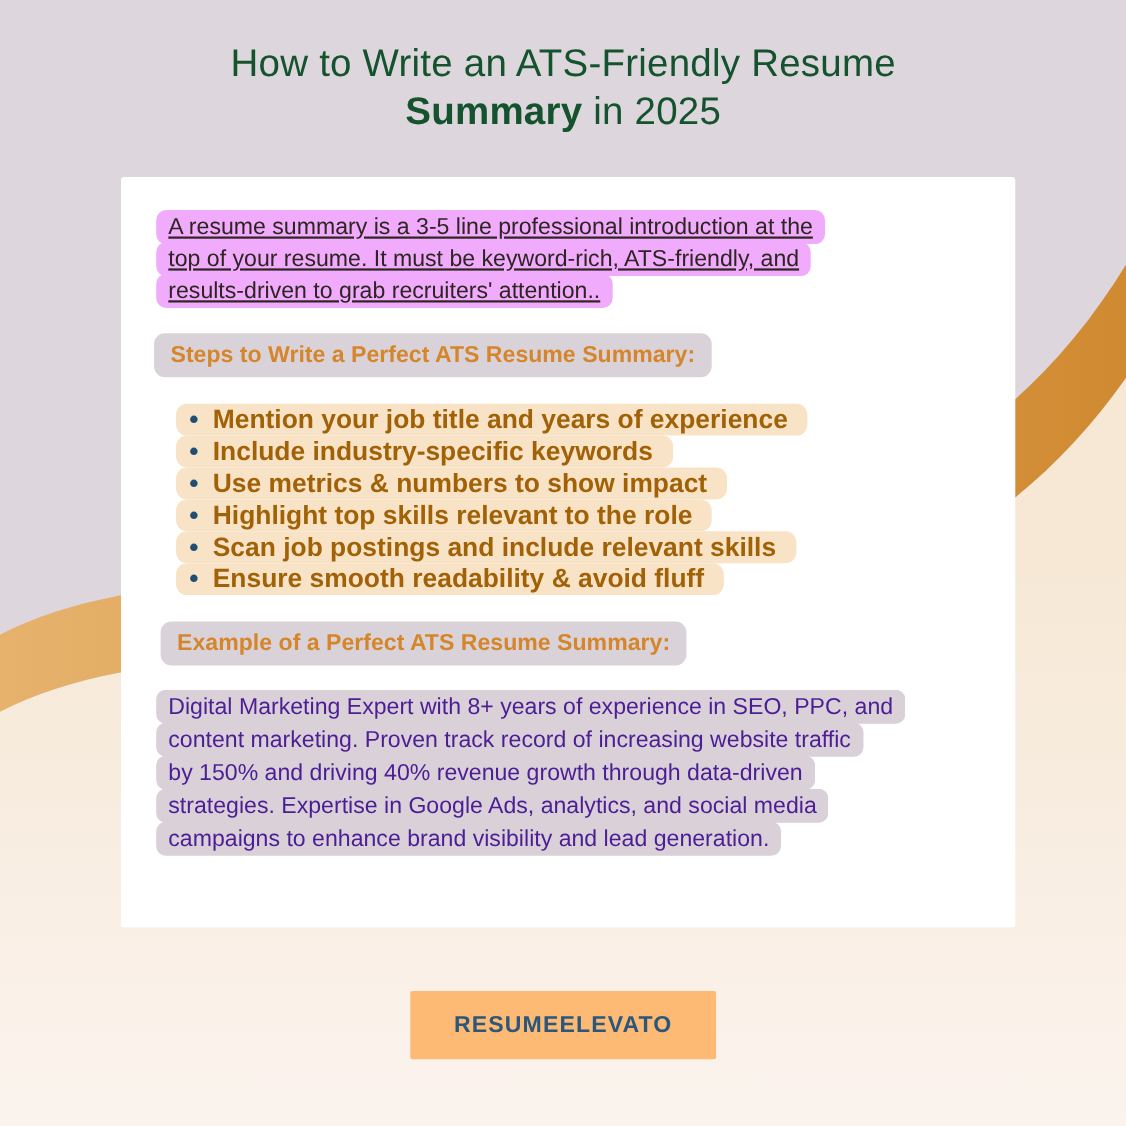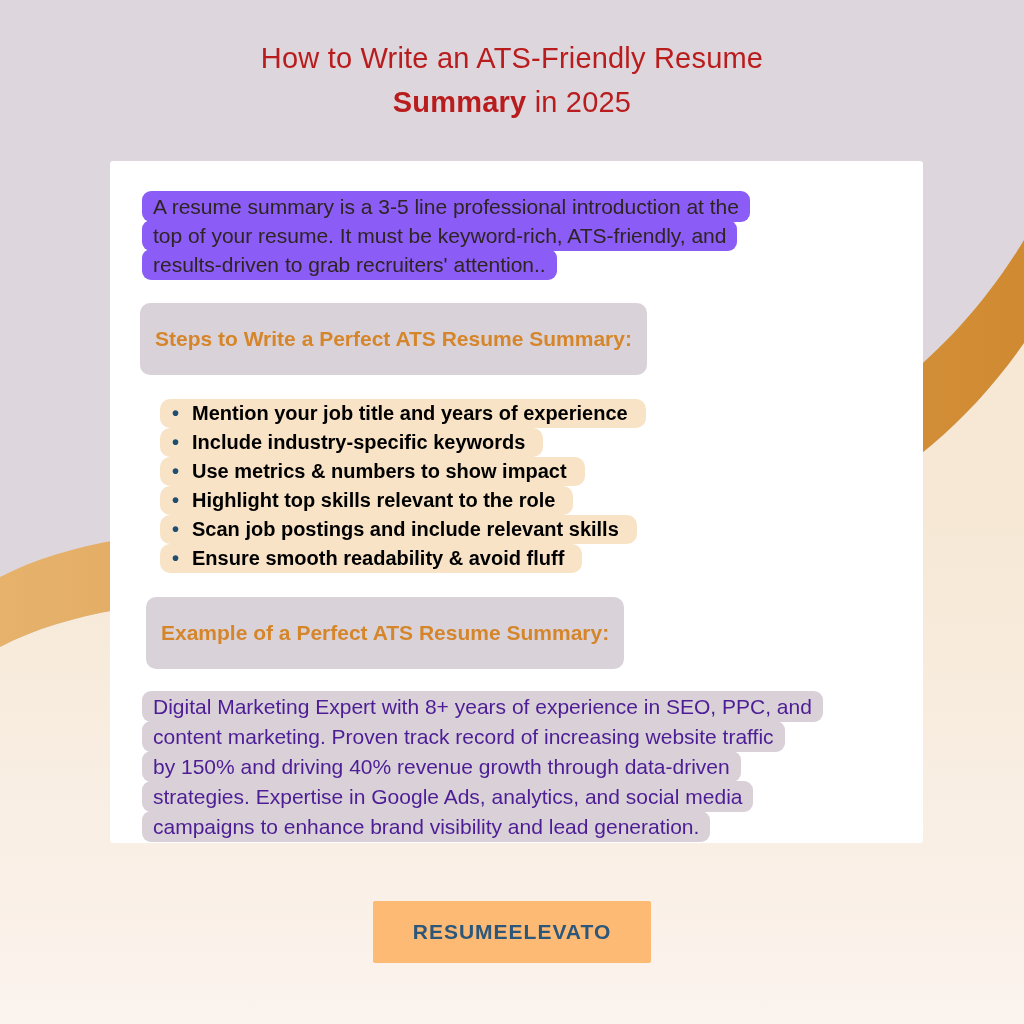--- a/index.html
+++ b/index.html
@@ -7,57 +7,57 @@
     width:1024px;height:1024px;overflow:hidden;
     font-family:"Liberation Sans","DejaVu Sans",sans-serif;
     position:relative;background:#DED6DD;
   }
   .canvas{position:absolute;inset:0;width:1024px;height:1024px;}
   .bg{position:absolute;inset:0;z-index:0;}
 
   
   .title{
     position:absolute;top:36px;left:0;width:1024px;z-index:2;
-    text-align:center;color:#b91c1c;font-size:29px;line-height:44px;
+    text-align:center;color:#14532d;font-size:35px;line-height:44px;
     font-weight:400;margin:0;letter-spacing:0.2px;
   }
   .title .bold{font-weight:700;}
 
   
   .card{
     position:absolute;left:110px;top:161px;width:813px;height:682px;
     background:#FFFFFF;border-radius:3px;z-index:1;box-sizing:border-box;
     padding:31px 0 0 32px;
   }
 
   
   .hl{
     white-space:pre-line;
     -webkit-box-decoration-break:clone;box-decoration-break:clone;
     border-radius:9px;padding:4px 11px;
   }
   .intro{margin:0;font-size:21px;line-height:29px;color:#2E2421;}
-  .intro .hl{background:#8b5cf6;}
+  .intro .hl{background:#f0abfc;text-decoration:underline;}
   .example-para{margin:23px 0 0 0;font-size:21px;line-height:30px;color:#4c1d95;}
   .example-para .hl{background:#D9D0D8;}
 
   
   .pill{
     display:inline-block;width:fit-content;
     background:#DAD2D9;color:#D5862B;font-weight:700;font-size:21px;
-    padding:23px 15px;border-radius:10px;line-height:26px;
+    padding:7px 15px;border-radius:10px;line-height:26px;
   }
   .pill-steps{margin:24px 0 0 -2px;}
   .pill-example{margin:24px 0 0 4px;}
 
   
   .steps{list-style:none;margin:24px 0 0 18px;padding:0;}
   .steps li{
-    width:fit-content;background:#F8E3C6;color:#000000;
-    font-weight:700;font-size:20px;line-height:29px;
+    width:fit-content;background:#F8E3C6;color:#a16207;
+    font-weight:700;font-size:24px;line-height:29px;
     padding:0 18px 0 12px;border-radius:10px;max-width:760px;
   }
   .steps li::before{content:"•";margin-right:13px;color:#1F4E73;}
 
   
   .brand-btn{
     position:absolute;left:373px;top:901px;width:278px;height:62px;z-index:2;
     background:#fdba74;color:#2C567A;font-weight:700;font-size:21px;
     letter-spacing:1px;display:flex;align-items:center;justify-content:center;
     border-radius:2px;cursor:pointer;

